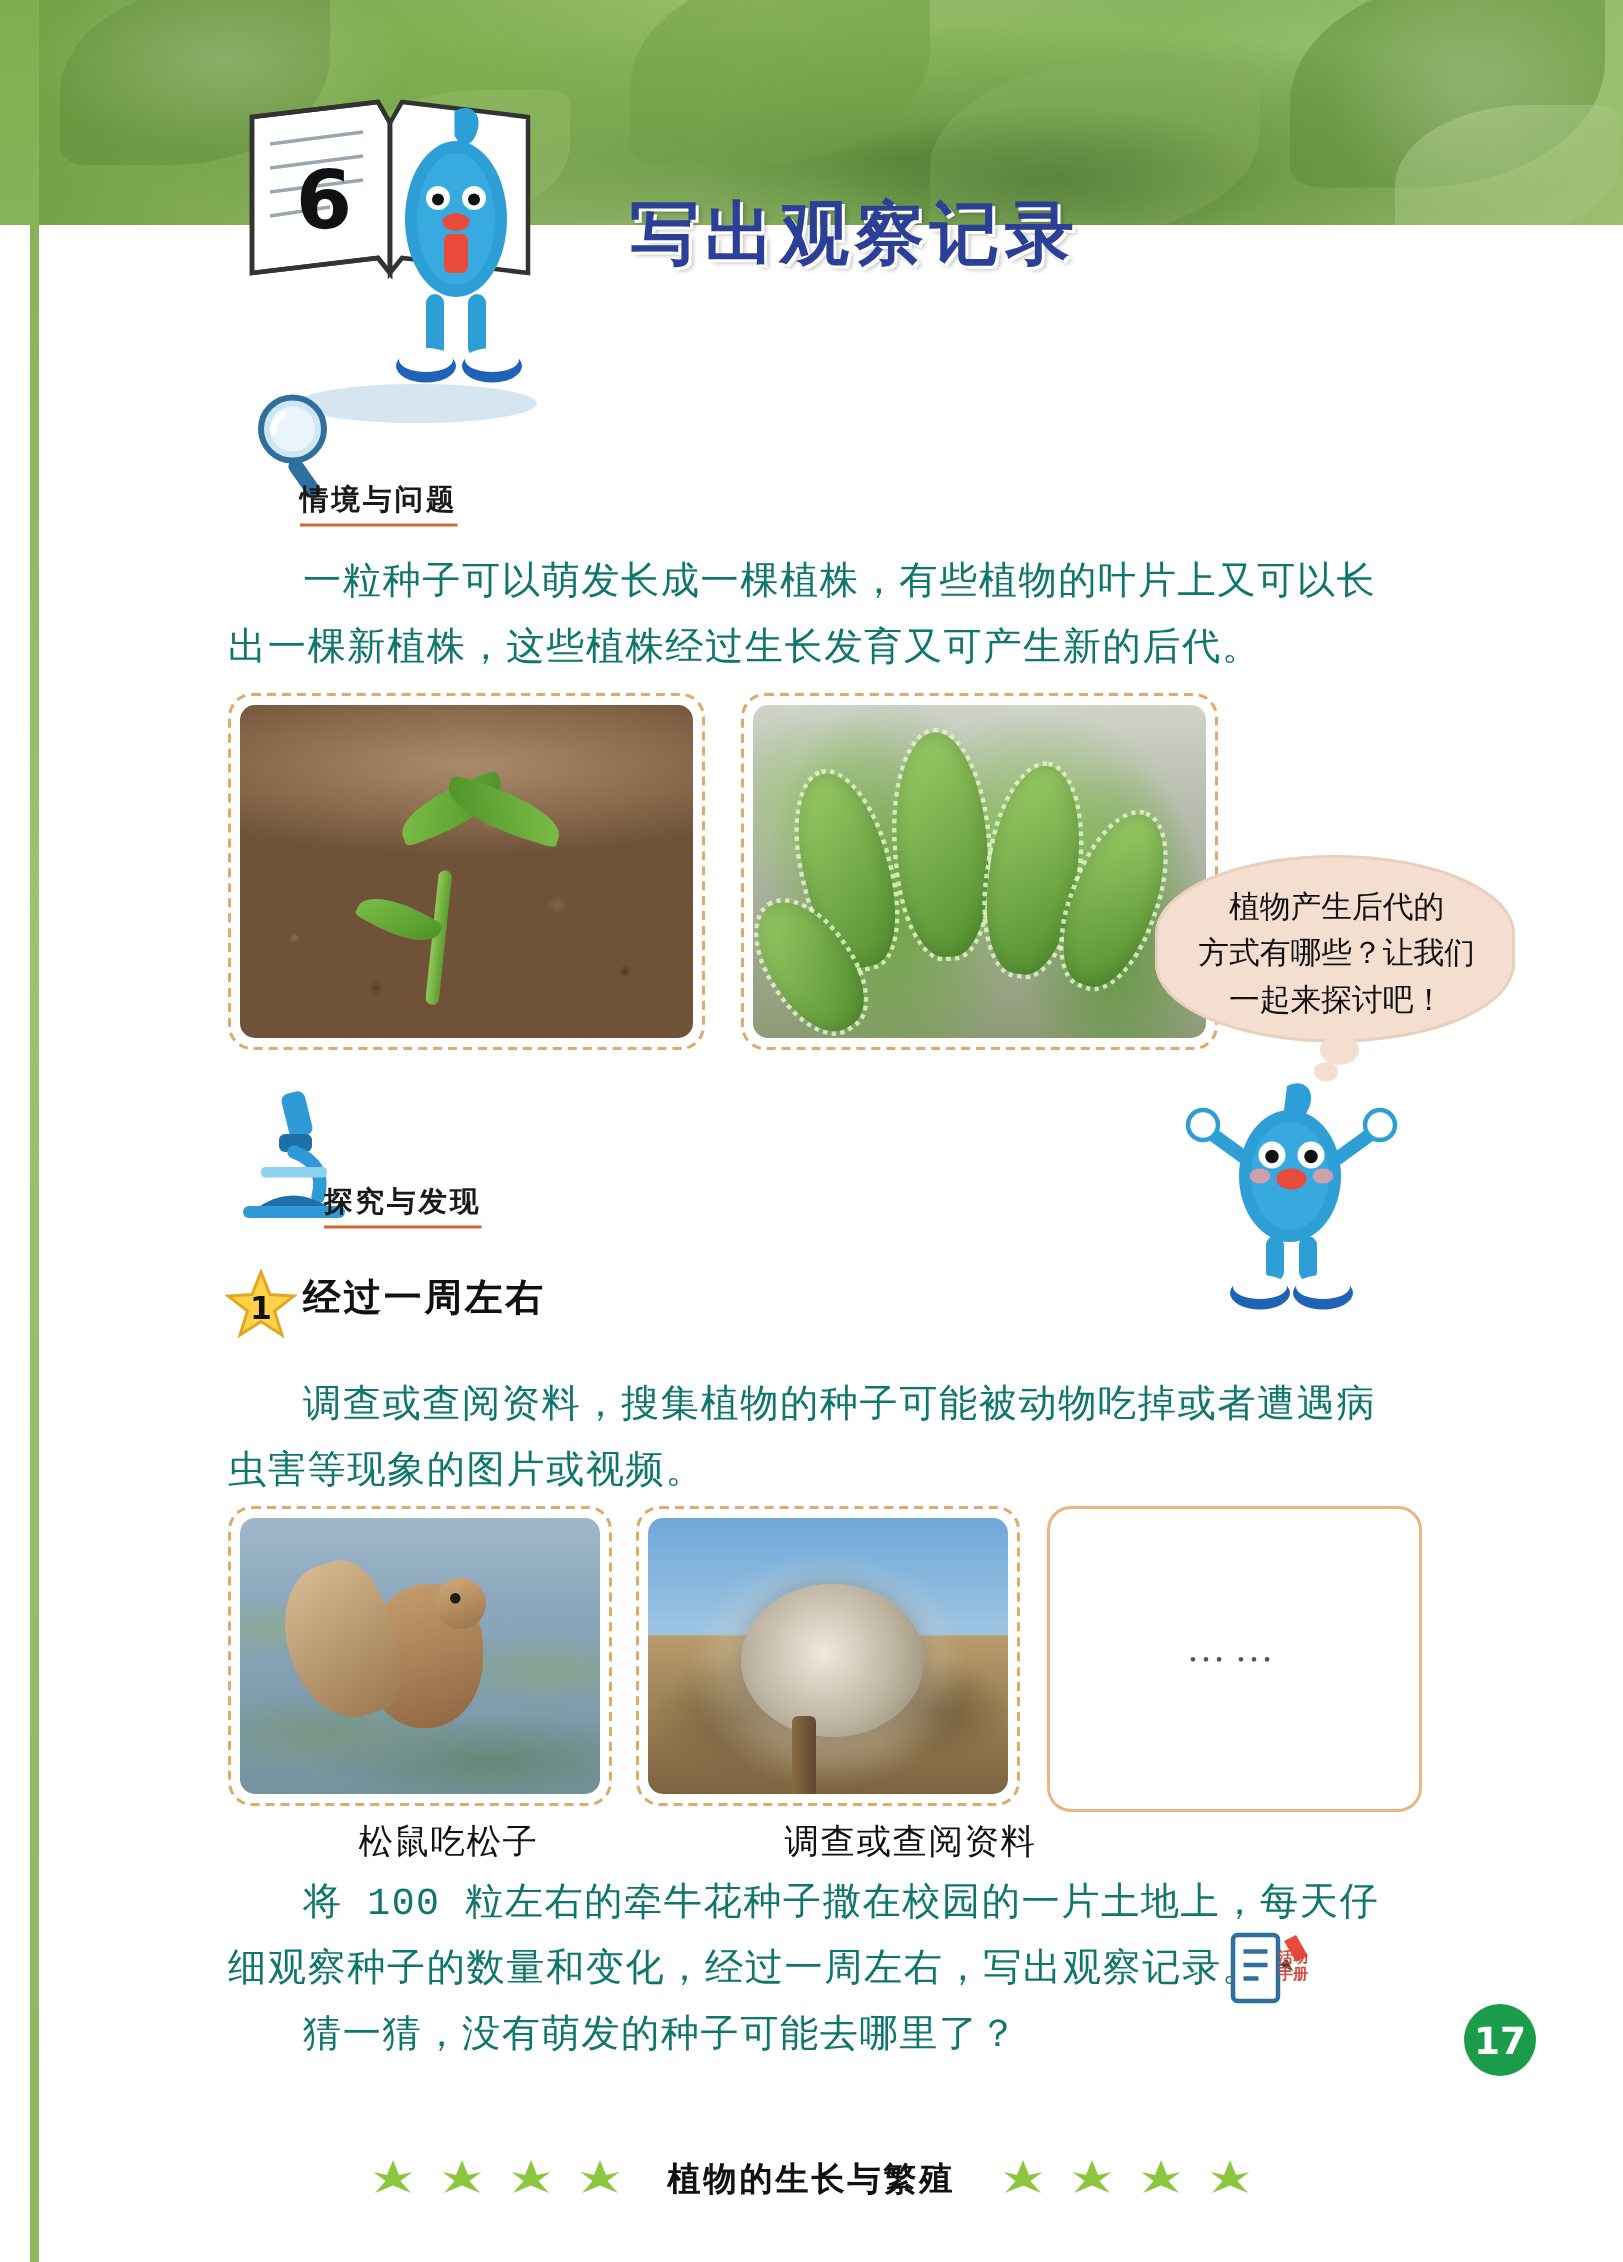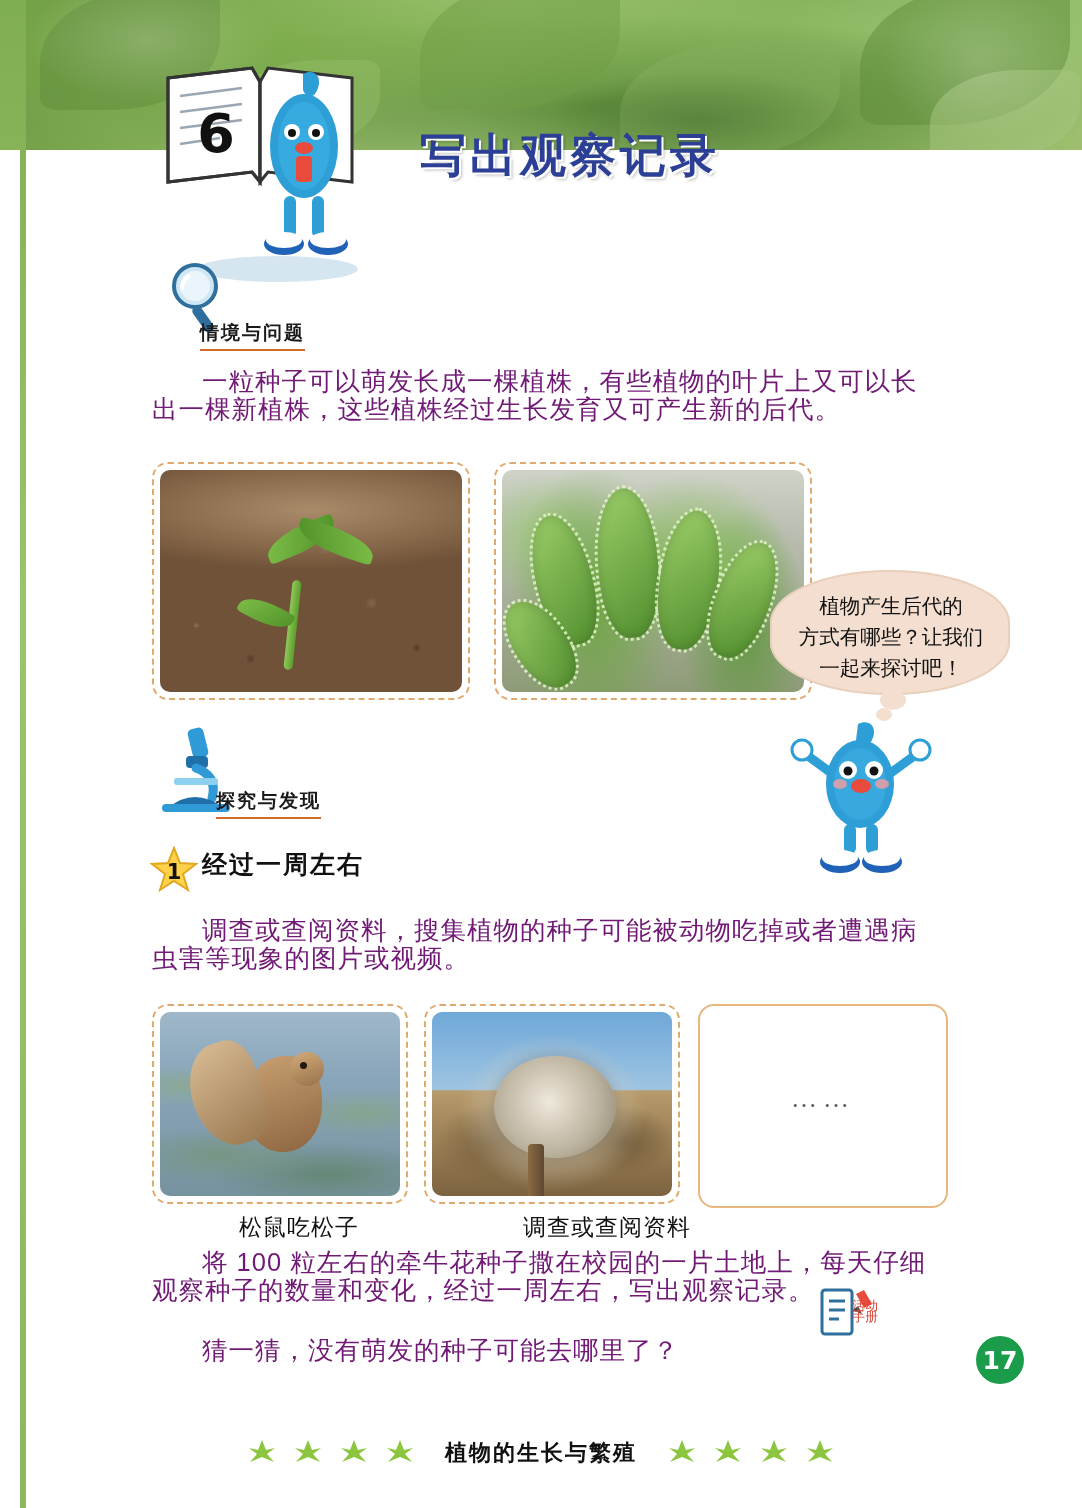--- a/index.html
+++ b/index.html
@@ -97,24 +97,24 @@
     color: #1a1a1a;
     letter-spacing: 2px;
     padding-bottom: 3px;
     border-bottom: 2.5px solid #d16a2a;
     display: inline-block;
   }
 
   
   .para {
     position: absolute;
-    font-family: Liberation Sans, sans-serif;
+    font-family: Liberation Mono, monospace;
     font-size: 25.5px;
-    color: #701a75;
-    line-height: 28px;
+    color: #0f766e;
+    line-height: 44px;
     letter-spacing: 1px;
     width: 790px;
   }
   .para .ind { display:inline-block; width: 50px; }
 
   
   .photo-frame {
     position: absolute;
     border: 2px dashed #e0a96d;
     border-radius: 16px;
@@ -260,21 +260,21 @@
     width: 240px; height: 125px;
     background: #f3ded0;
     border-radius: 50% / 42%;
     box-shadow: inset 0 0 0 2px #e8d0bd;
   }
   .bubble-text {
     position: absolute;
     left: 786px; top: 590px;
     width: 210px;
     text-align: center;
-    font-family: Liberation Sans, sans-serif;
+    font-family: Liberation Serif, serif;
     font-size: 20.5px;
     line-height: 31px;
     color: #111;
   }
   .bubble-tail1, .bubble-tail2 {
     position: absolute;
     background: #f3ded0;
     border-radius: 50%;
   }
   .bubble-tail1 { left: 880px; top: 690px; width: 26px; height: 20px; }
@@ -303,24 +303,24 @@
   .handbook {
     position: absolute;
     left: 820px; top: 1288px;
     width: 62px; height: 56px;
   }
   .hb-label {
     position: absolute;
     left: 852px; top: 1300px;
     width: 30px;
     font-family: "DejaVu Sans", sans-serif;
-    font-size: 13px;
+    font-size: 10px;
     line-height: 11px;
     color: #d9483b;
-    font-weight: normal;
+    font-weight: bold;
   }
 
   
   .page-num {
     position: absolute;
     right: 58px; top: 1336px;
     width: 48px; height: 48px;
     border-radius: 50%;
     background: #1a9c4a;
     color: #fff;

